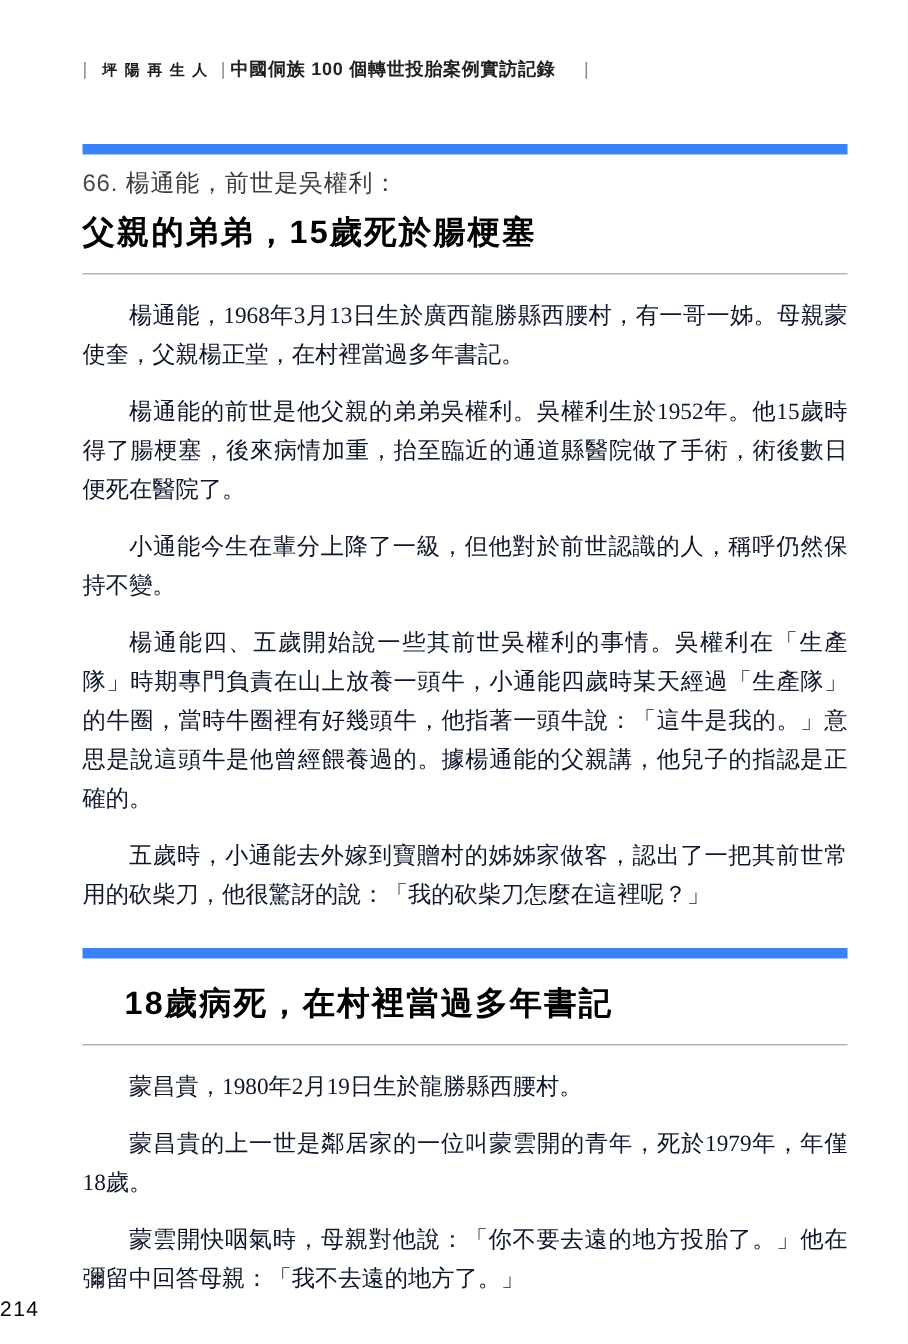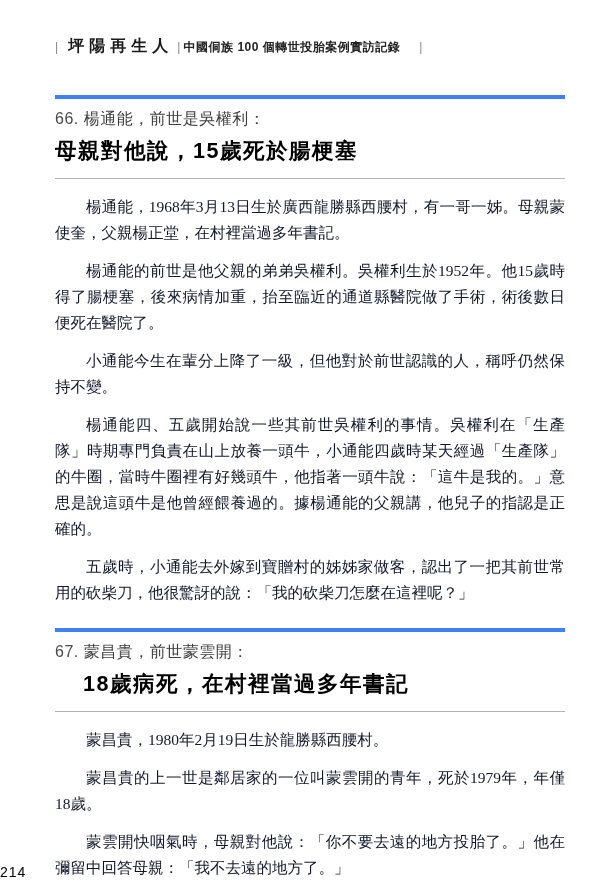--- a/index.html
+++ b/index.html
@@ -28,35 +28,35 @@
     line-height: 16px;
   }
   .running-head .sep {
     color: #888;
     font-weight: normal;
     font-size: 12px;
   }
   .running-head .series {
     font-family: "Liberation Serif", "DejaVu Serif", serif;
     font-weight: bold;
-    font-size: 16px;
+    font-size: 10px;
     letter-spacing: 5px;
     margin: 0 4px 0 10px;
     color: #1a1a1a;
   }
   .running-head .subtitle {
     font-weight: bold;
     font-size: 12px;
     letter-spacing: 0.5px;
     margin-right: 19px;
     color: #222;
   }
   
   .section-head {
-    border-top: 4px solid #3b82f6;
+    border-top: 7px solid #3b82f6;
     border-bottom: 1px solid #b4b4b4;
     padding: 9px 0 12px 0;
   }
   .kicker {
     font-family: "Liberation Sans", "DejaVu Sans", sans-serif;
     font-size: 16px;
     line-height: 22px;
     color: #3d3d3d;
     letter-spacing: 0.5px;
   }
@@ -112,36 +112,33 @@
   <header class="running-head">
     <span class="sep">|</span><span class="series">坪陽再生人</span><span class="sep">|</span>
     <span class="subtitle">中國侗族 100 個轉世投胎案例實訪記錄</span><span class="sep">|</span>
   </header>
 
   <section class="case-section">
     <div class="section-head">
       <div class="kicker">
         <span class="num">66.</span><span>楊通能，前世是吳權利：</span>
       </div>
-      <h1 class="headline">母親對他說，15歲死於腸梗塞</h1>
+      <h1 class="headline">父親的弟弟，15歲死於腸梗塞</h1>
     </div>
     <div class="body-copy">
       <p>楊通能，1968年3月13日生於廣西龍勝縣西腰村，有一哥一姊。母親蒙使奎，父親楊正堂，在村裡當過多年書記。</p>
       <p>楊通能的前世是他父親的弟弟吳權利。吳權利生於1952年。他15歲時得了腸梗塞，後來病情加重，抬至臨近的通道縣醫院做了手術，術後數日便死在醫院了。</p>
       <p>小通能今生在輩分上降了一級，但他對於前世認識的人，稱呼仍然保持不變。</p>
       <p>楊通能四、五歲開始說一些其前世吳權利的事情。吳權利在「生產隊」時期專門負責在山上放養一頭牛，小通能四歲時某天經過「生產隊」的牛圈，當時牛圈裡有好幾頭牛，他指著一頭牛說：「這牛是我的。」意思是說這頭牛是他曾經餵養過的。據楊通能的父親講，他兒子的指認是正確的。</p>
       <p>五歲時，小通能去外嫁到寶贈村的姊姊家做客，認出了一把其前世常用的砍柴刀，他很驚訝的說：「我的砍柴刀怎麼在這裡呢？」</p>
     </div>
   </section>
 
   <section class="case-section">
     <div class="section-head">
-      <div class="kicker">
-        <span class="num">67.</span><span>蒙昌貴，前世蒙雲開：</span>
-      </div>
       <h1 class="headline indented">18歲病死，在村裡當過多年書記</h1>
     </div>
     <div class="body-copy">
       <p>蒙昌貴，1980年2月19日生於龍勝縣西腰村。</p>
       <p>蒙昌貴的上一世是鄰居家的一位叫蒙雲開的青年，死於1979年，年僅18歲。</p>
       <p>蒙雲開快咽氣時，母親對他說：「你不要去遠的地方投胎了。」他在彌留中回答母親：「我不去遠的地方了。」</p>
     </div>
   </section>
 
   <div class="folio">214</div>

